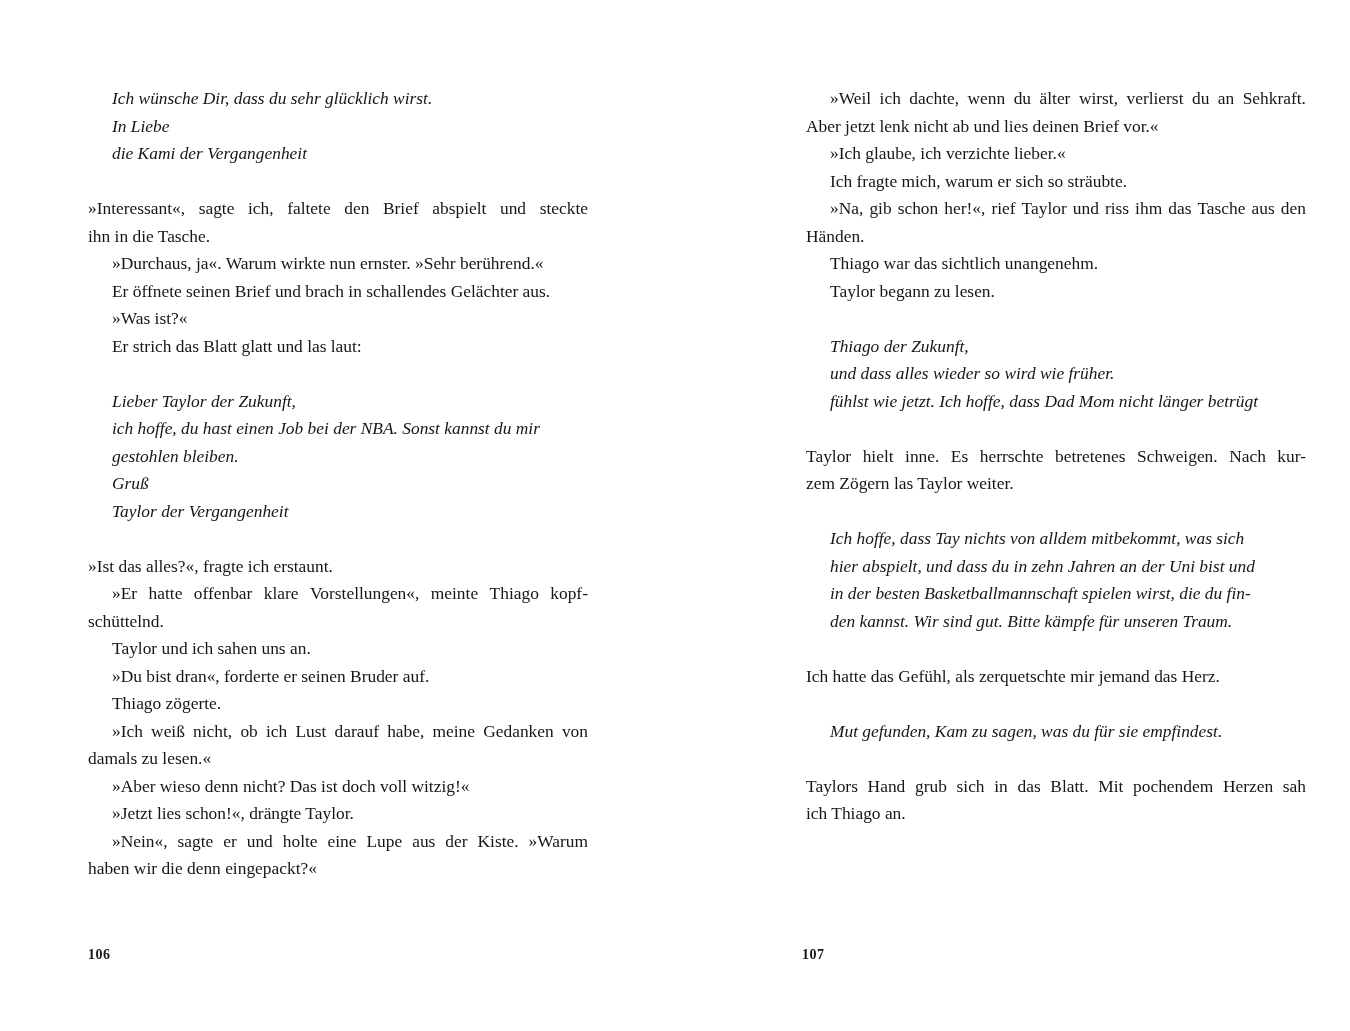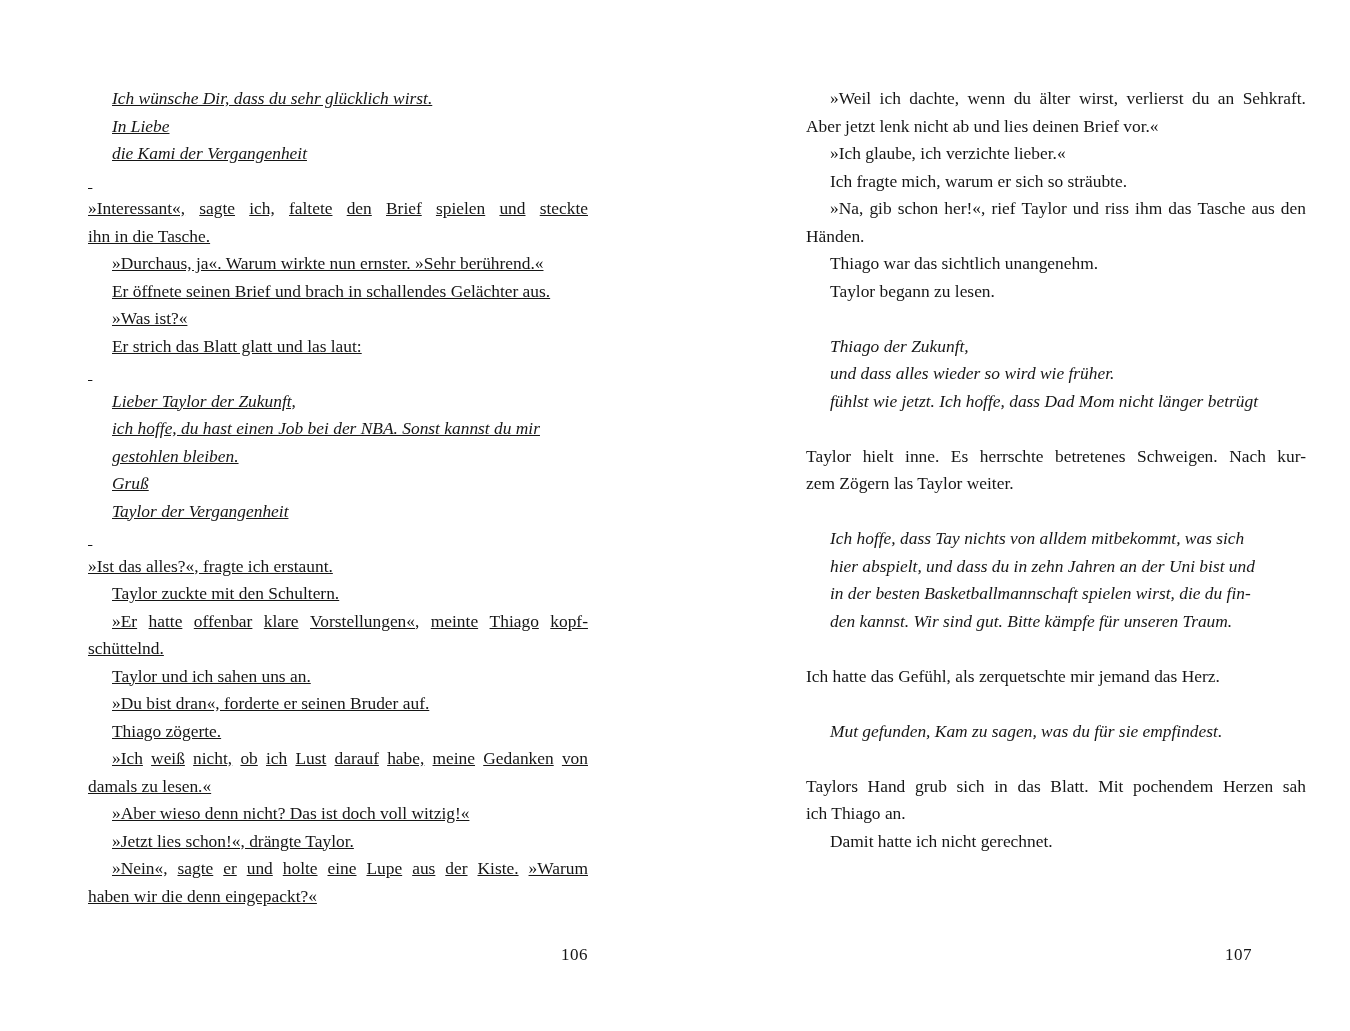--- a/index.html
+++ b/index.html
@@ -10,21 +10,21 @@
     font-family: "Liberation Serif", serif;
     position: relative;
     overflow: hidden;
   }
   .spread { position: absolute; inset: 0; }
   .page-col {
     position: absolute;
     top: 85px;
     width: 500px;
   }
-  .page-col.left  { left: 88px; text-decoration: underline; }
+  .page-col.left  { left: 88px; }
   .page-col.right { left: 806px; }
   .line {
     height: 27.5px;
     line-height: 27.5px;
     font-size: 17.4px;
     white-space: nowrap;
   }
   .line.indent { padding-left: 24px; }
   .line.italic { font-style: italic; }
   .line.justify {
@@ -32,61 +32,61 @@
     justify-content: space-between;
     flex-wrap: nowrap;
   }
   .line.justify span { white-space: pre; }
   .page-number {
     position: absolute;
     top: 941px;
     width: 500px;
     height: 27px;
     line-height: 27px;
-    text-align: right;
-    font-size: 17px;
+    text-align: left;
+    font-size: 14px;
     letter-spacing: 0.5px;
+    font-weight: bold;
   }
   .page-number.left  { left: 88px; }
-  .page-number.right { left: 752px; }
+  .page-number.right { left: 802px; }
 </style>
 </head>
 <body>
 
 <div class="spread">
   <div class="page-col left">
       <div class="line italic indent">Ich wünsche Dir, dass du sehr glücklich wirst.</div>
       <div class="line italic indent">In Liebe</div>
       <div class="line italic indent">die Kami der Vergangenheit</div>
       <div class="line">&nbsp;</div>
       <div class="line justify">
         <span>»Interessant«,</span>
         <span>sagte</span>
         <span>ich,</span>
         <span>faltete</span>
         <span>den</span>
         <span>Brief</span>
-        <span>spielen</span>
+        <span>abspielt</span>
         <span>und</span>
         <span>steckte</span>
       </div>
       <div class="line">ihn in die Tasche.</div>
       <div class="line indent">»Durchaus, ja«. Warum wirkte nun ernster. »Sehr berührend.«</div>
       <div class="line indent">Er öffnete seinen Brief und brach in schallendes Gelächter aus.</div>
       <div class="line indent">»Was ist?«</div>
       <div class="line indent">Er strich das Blatt glatt und las laut:</div>
       <div class="line">&nbsp;</div>
       <div class="line italic indent">Lieber Taylor der Zukunft,</div>
       <div class="line italic indent">ich hoffe, du hast einen Job bei der NBA. Sonst kannst du mir</div>
       <div class="line italic indent">gestohlen bleiben.</div>
       <div class="line italic indent">Gruß</div>
       <div class="line italic indent">Taylor der Vergangenheit</div>
       <div class="line">&nbsp;</div>
       <div class="line">»Ist das alles?«, fragte ich erstaunt.</div>
-      <div class="line indent">Taylor zuckte mit den Schultern.</div>
       <div class="line indent justify">
         <span>»Er</span>
         <span>hatte</span>
         <span>offenbar</span>
         <span>klare</span>
         <span>Vorstellungen«,</span>
         <span>meinte</span>
         <span>Thiago</span>
         <span>kopf-</span>
       </div>
@@ -195,19 +195,18 @@
         <span>sich</span>
         <span>in</span>
         <span>das</span>
         <span>Blatt.</span>
         <span>Mit</span>
         <span>pochendem</span>
         <span>Herzen</span>
         <span>sah</span>
       </div>
       <div class="line">ich Thiago an.</div>
-      <div class="line indent">Damit hatte ich nicht gerechnet.</div>
     </div>
 
   <div class="page-number left">106</div>
 
   <div class="page-number right">107</div>
 </div>
 
 </body></html>

